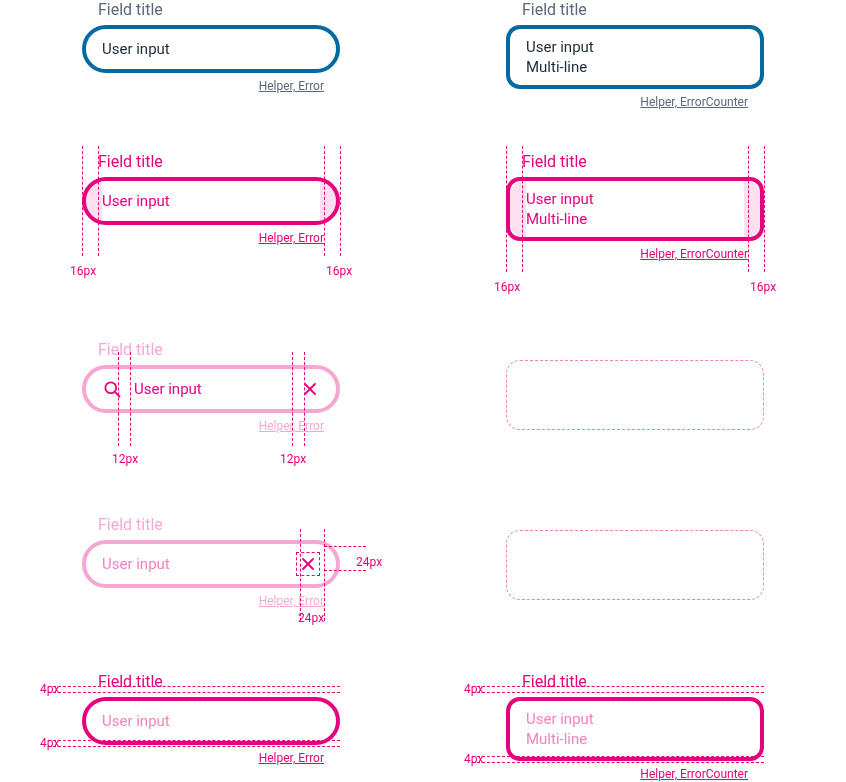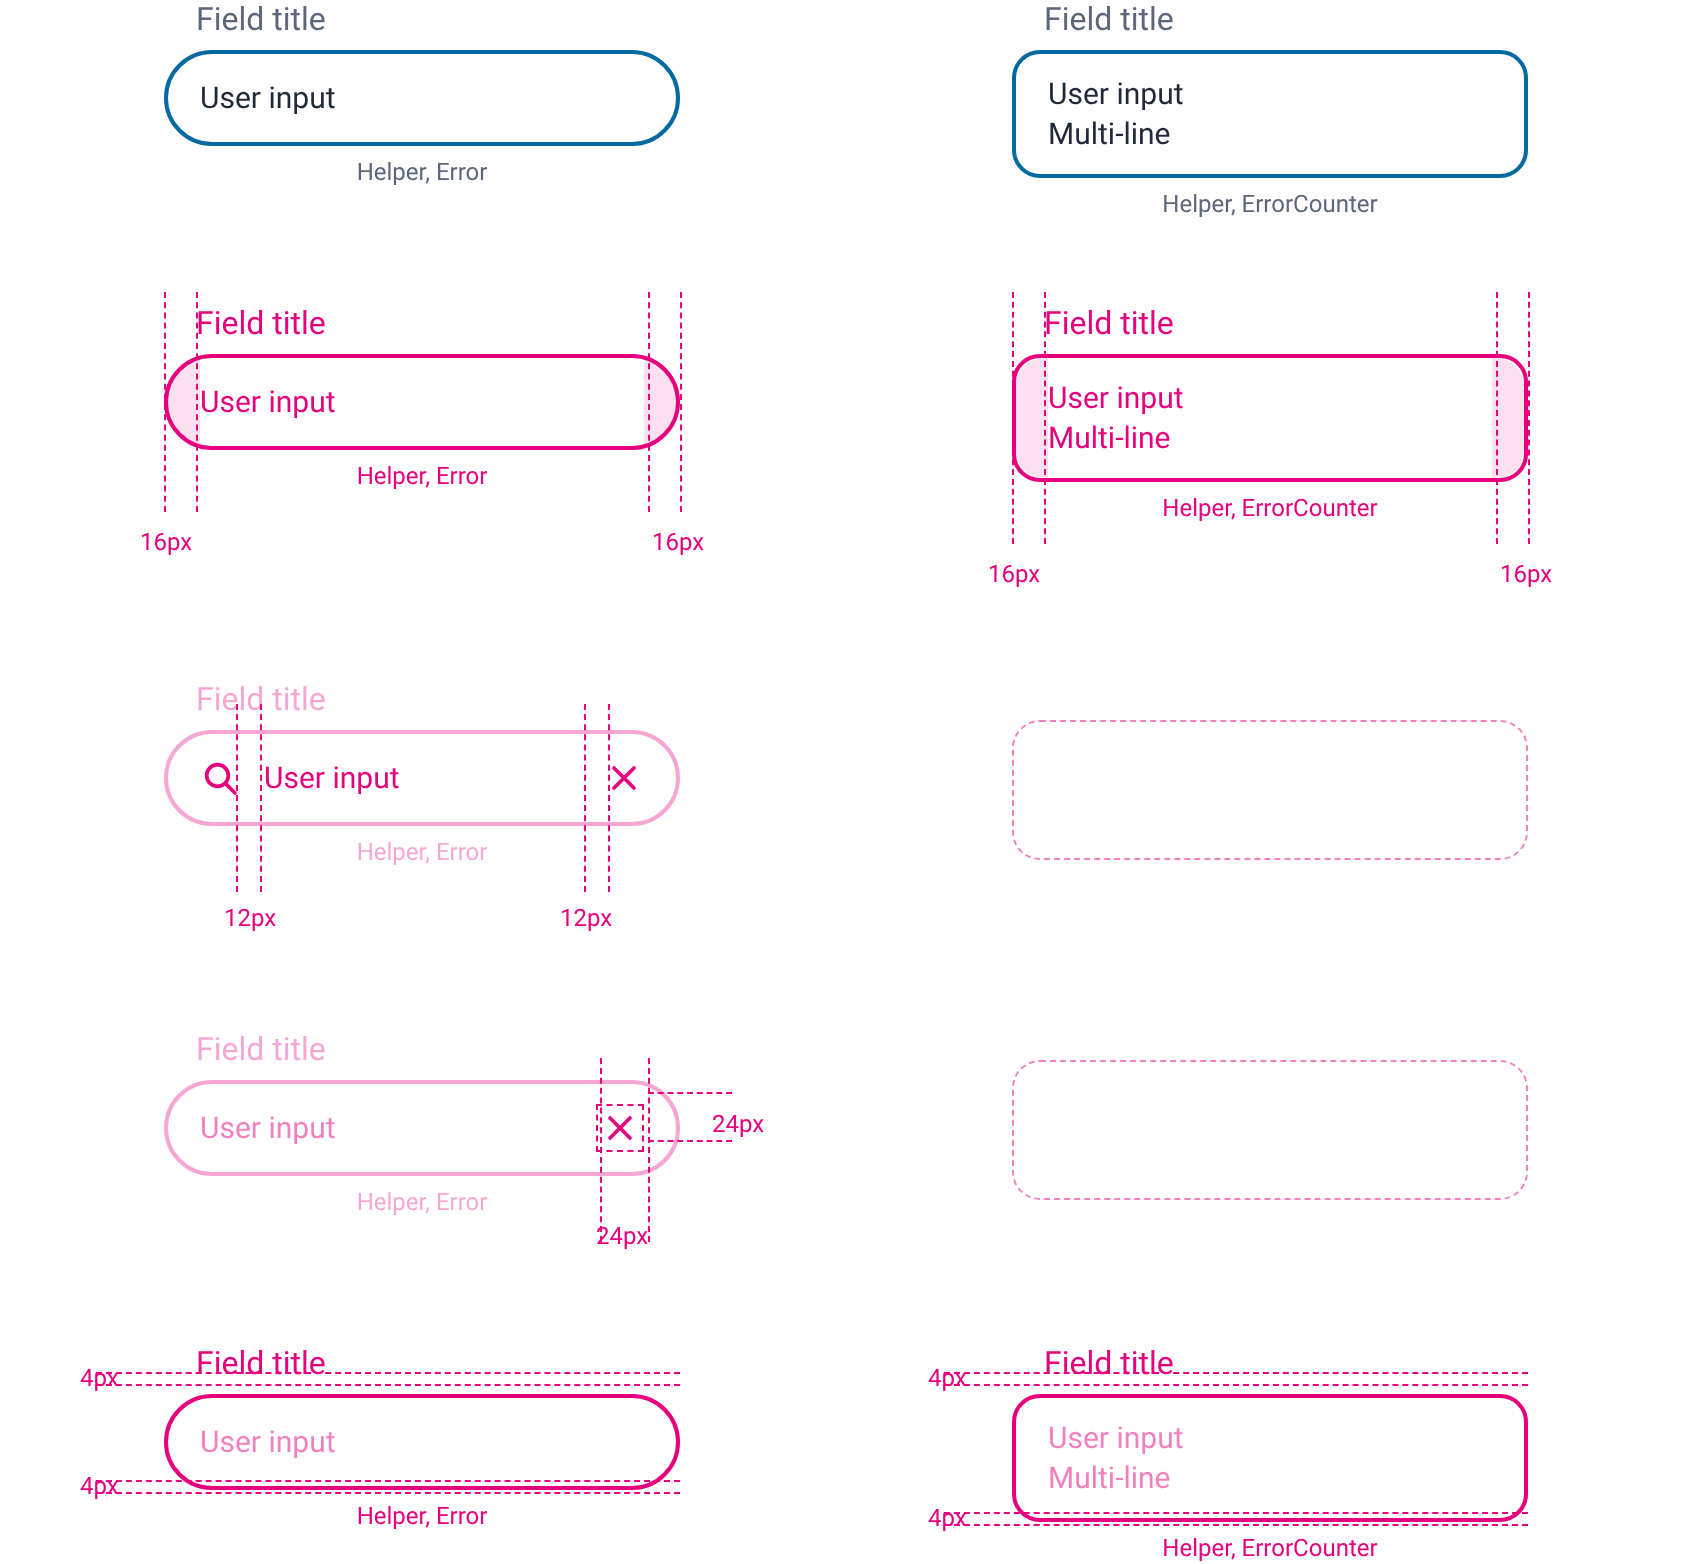--- a/index.html
+++ b/index.html
@@ -17,21 +17,21 @@
     font-size: 16px;
     color: #5c677c;
     margin-bottom: 6px;
     margin-left: 16px;
   }
   .label-top.accent { color: #e6007e; }
   .label-top.faded { color: rgba(230,0,126,0.35); }
   .field {
     width: 258px;
     height: 48px;
-    border: 2px solid #0369a1;
+    border: 4px solid #0369a1;
     border-radius: 24px;
     display: flex;
     align-items: center;
     padding: 0 16px;
     font-size: 15px;
     color: #1e2a3a;
     position: relative;
   }
   .field.multi {
     height: 64px;
@@ -41,26 +41,27 @@
     justify-content: center;
     padding: 10px 16px;
     line-height: 1.35;
   }
   .field.accent-border { border-color: #e6007e; }
   .field.accent-text { color: #e6007e; }
   .field.faded-border { border-color: rgba(230,0,126,0.35); }
   .field.faded-text { color: rgba(230,0,126,0.5); }
   .helper-row {
     display: flex;
-    justify-content: center;
+    justify-content: flex-end;
     font-size: 12px;
     color: #5c677c;
     margin-top: 6px;
     padding: 0 16px;
     width: 258px;
+    text-decoration: underline;
   }
   .helper-row.accent { color: #e6007e; }
   .helper-row.faded { color: rgba(230,0,126,0.35); }
 
   
   .pad-overlay {
     position: absolute;
     top: 0; bottom: 0;
     width: 16px;
     background: rgba(230,0,126,0.12);

